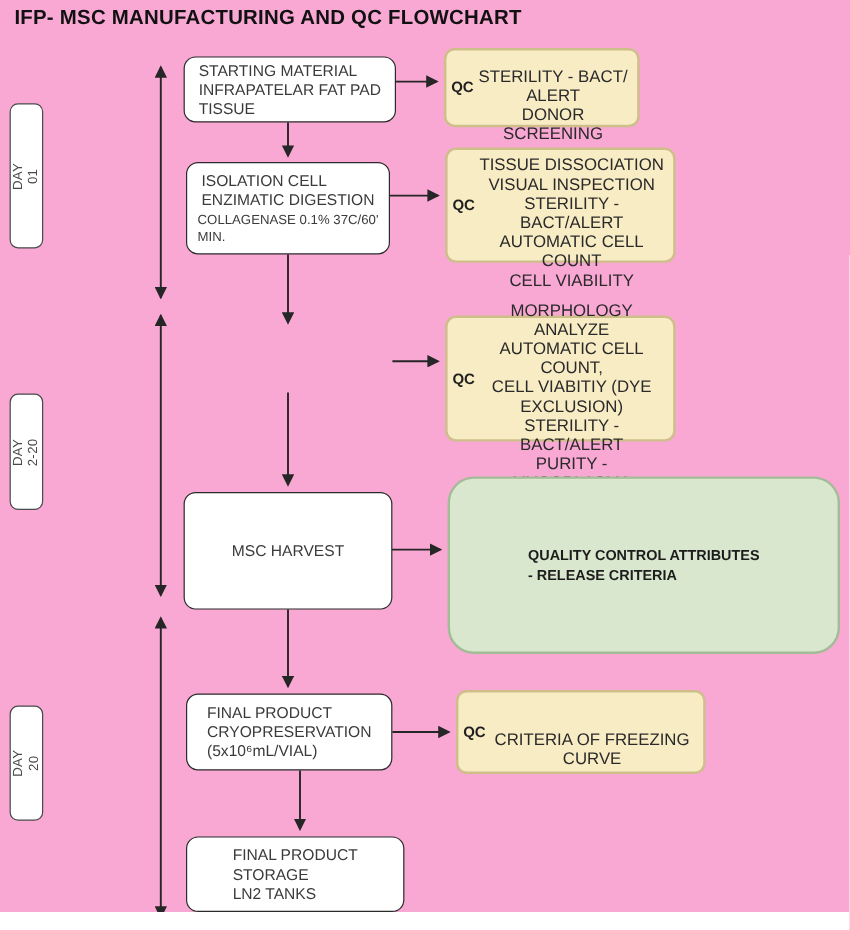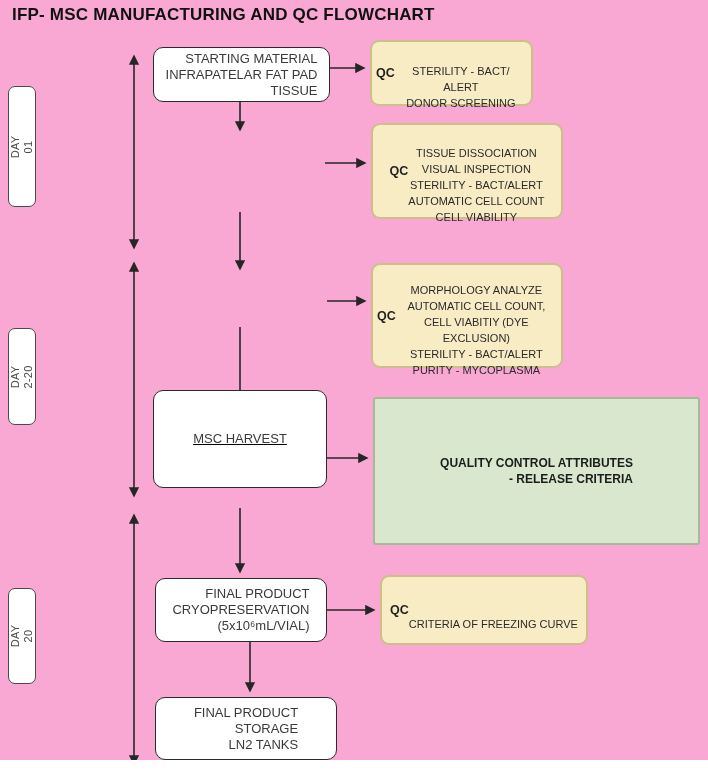--- a/index.html
+++ b/index.html
@@ -30,21 +30,21 @@
   
   .pbox {
     position: absolute;
     background: #ffffff;
     border: 1.6px solid #2b2b2b;
     border-radius: 10px;
     display: flex;
     flex-direction: column;
     align-items: center;
     justify-content: center;
-    text-align: right;
+    text-align: left;
     padding: 2px 4px;
   }
   .ptext {
     font-size: 13px;
     line-height: 16px;
     color: #3a3a3a;
     white-space: pre-line;
   }
   .pnote {
     font-size: 11px;
@@ -66,37 +66,37 @@
     text-align: center;
     padding: 3px 4px;
   }
   .qhead {
     font-size: 12.5px;
     font-weight: bold;
     color: #1f1f1f;
     line-height: 16px;
   }
   .qlines {
-    font-size: 11px;
+    font-size: 14px;
     line-height: 16px;
     color: #2a2a2a;
     white-space: pre-line;
     margin-top: 28px;
   }
   
   .gbox {
     position: absolute;
     background: #D8E7CE;
     border: 2px solid #A3BB96;
-    border-radius: 3px;
+    border-radius: 22px;
     display: flex;
     flex-direction: column;
     align-items: center;
     justify-content: center;
-    text-align: right;
+    text-align: left;
     padding: 4px 2px;
   }
   .ghead {
     font-size: 12px;
     font-weight: bold;
     color: #1c1c1c;
     line-height: 16px;
     white-space: pre-line;
   }
   .glines {
@@ -167,23 +167,29 @@
     <span>DAY
 20</span>
   </div>
 
   <div class="pbox" style="left:153px; top:47px; width:177px; height:55px;">
     <div class="ptext">STARTING MATERIAL
 INFRAPATELAR FAT PAD
 TISSUE</div>
   </div>
 
-
-
-  <div class="pbox" style="left:153px; top:390px; width:174px; height:98px;text-decoration:underline;">
+  <div class="pbox" style="left:155px; top:135px; width:170px; height:77px;">
+    <div class="ptext">ISOLATION CELL
+ENZIMATIC DIGESTION</div>
+    <div class="pnote">COLLAGENASE 0.1% 37C/60'
+MIN.</div>
+  </div>
+
+
+  <div class="pbox" style="left:153px; top:410px; width:174px; height:98px;">
     <div class="ptext">MSC HARVEST</div>
   </div>
 
   <div class="pbox" style="left:155px; top:578px; width:172px; height:64px;">
     <div class="ptext">FINAL PRODUCT
 CRYOPRESERVATION
 (5x10⁶mL/VIAL)</div>
   </div>
 
   <div class="pbox" style="left:155px; top:697px; width:182px; height:63px;">

